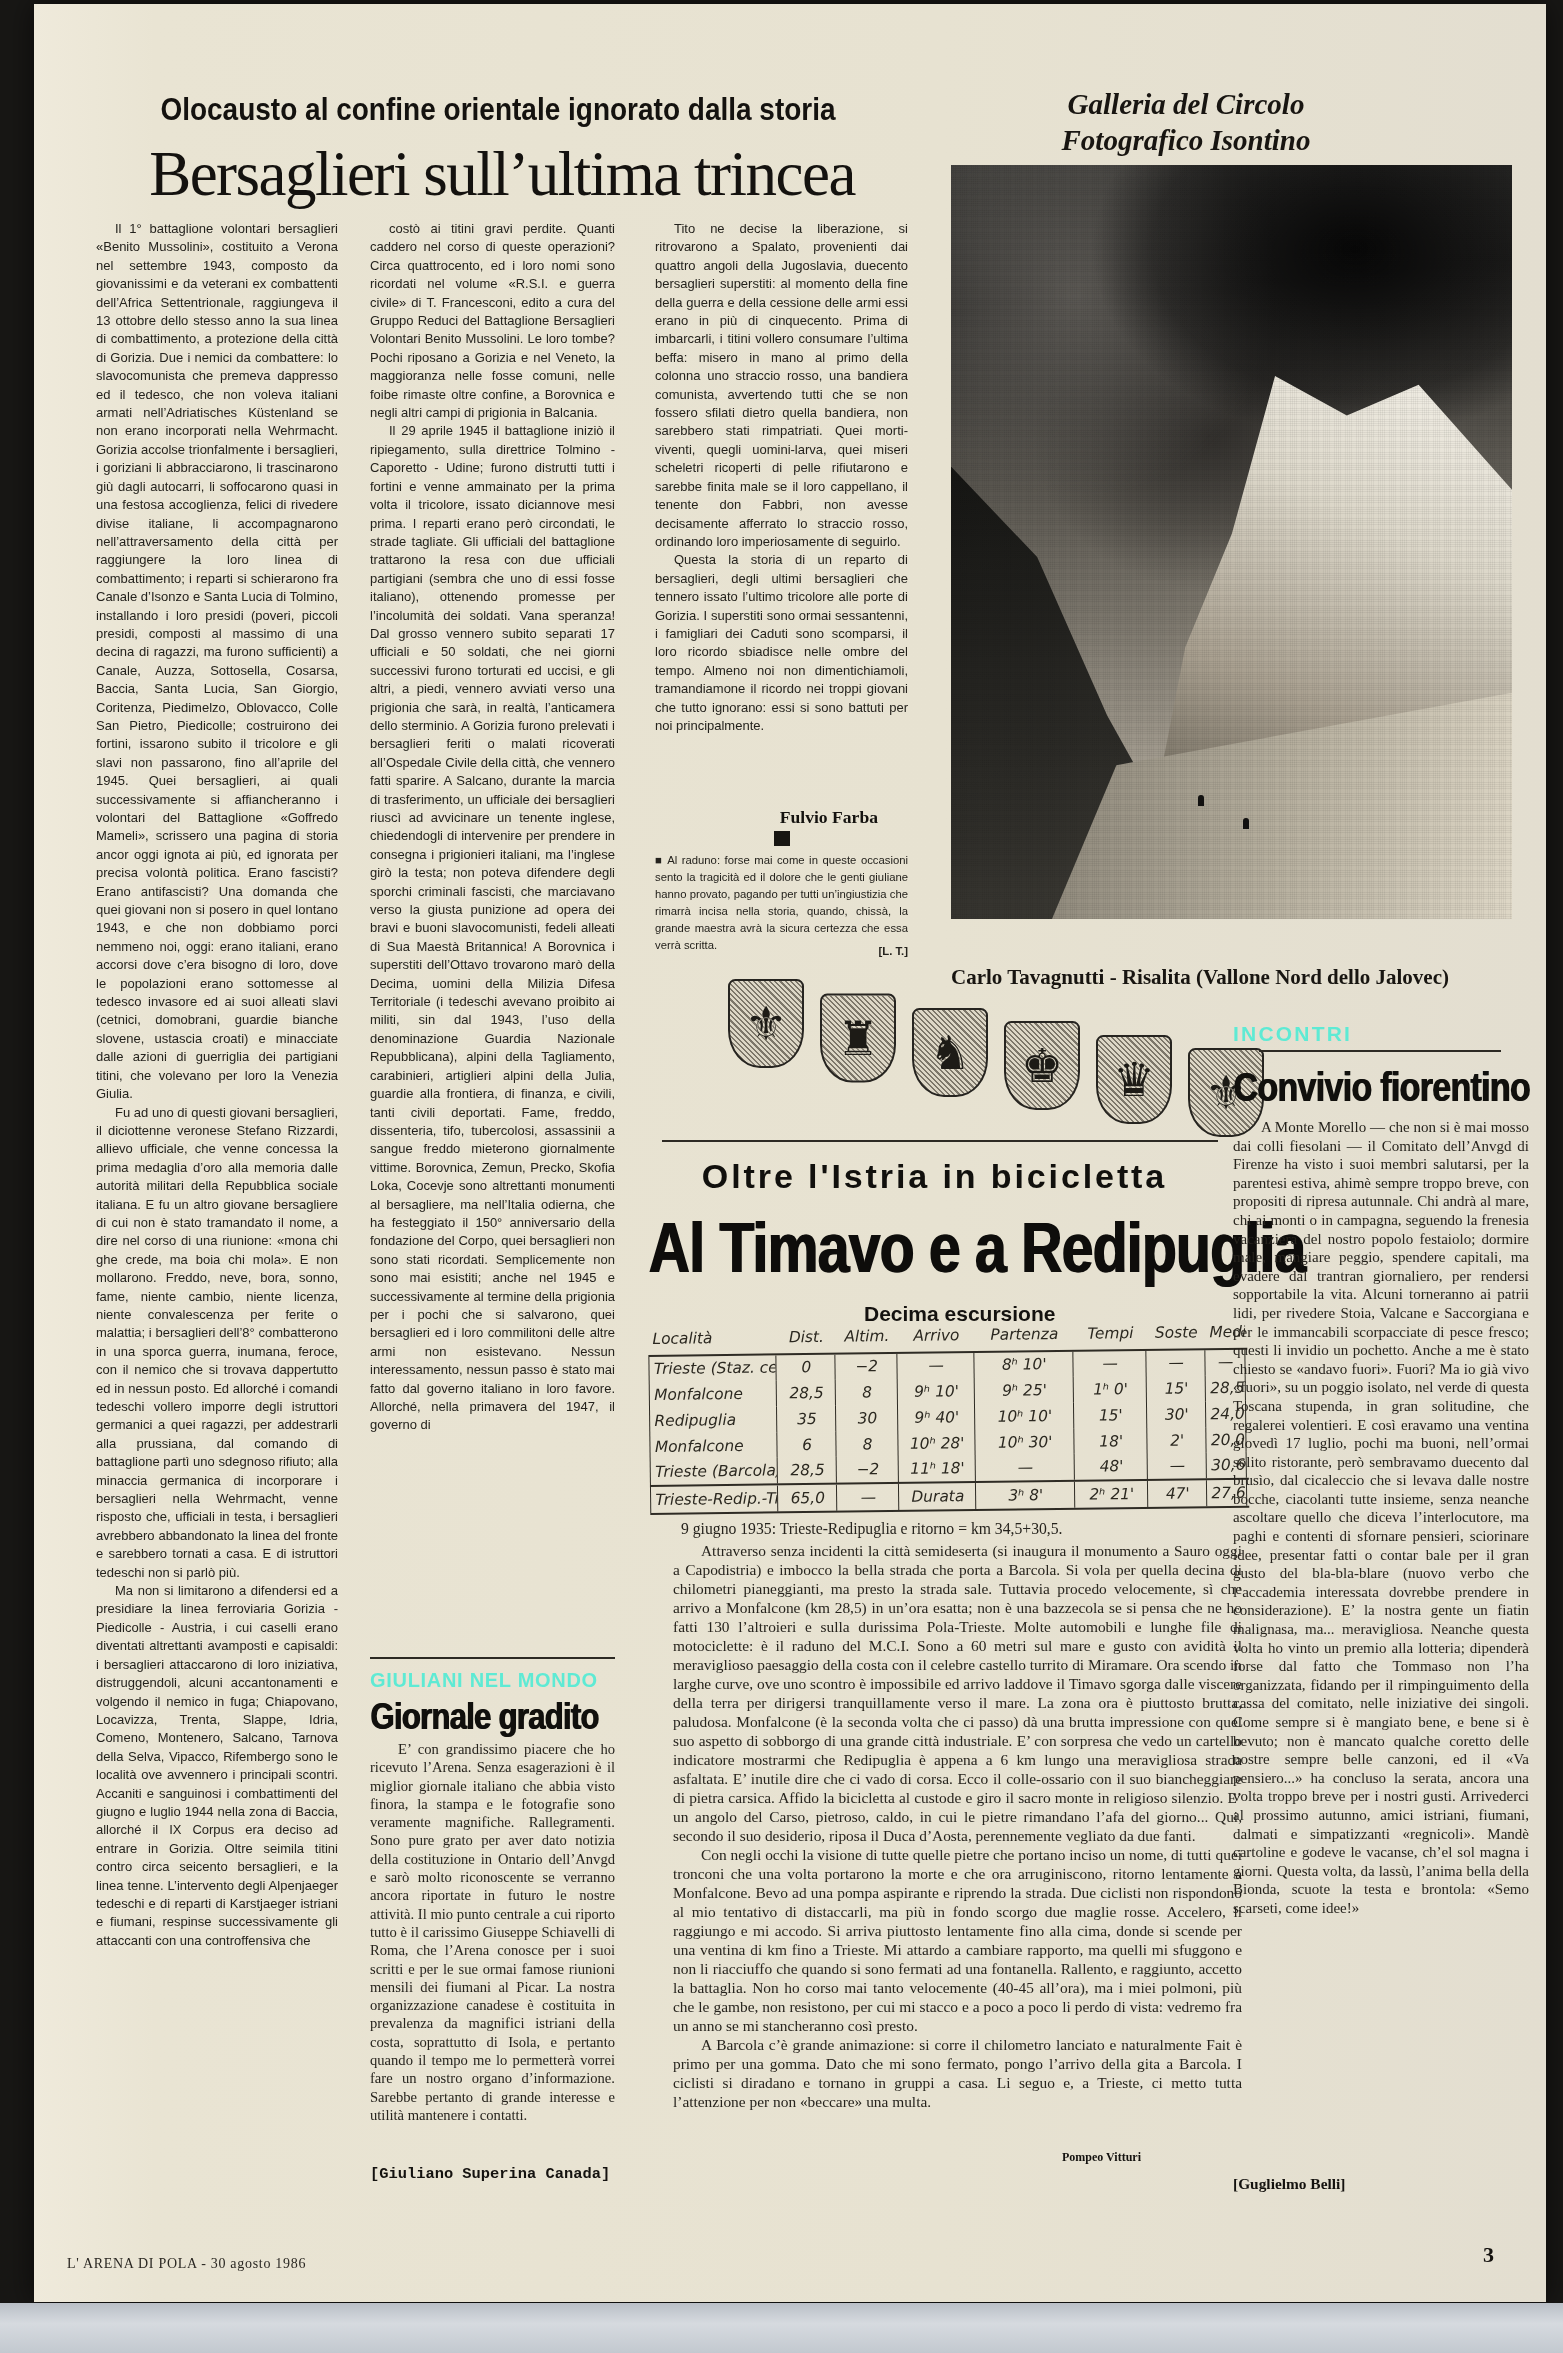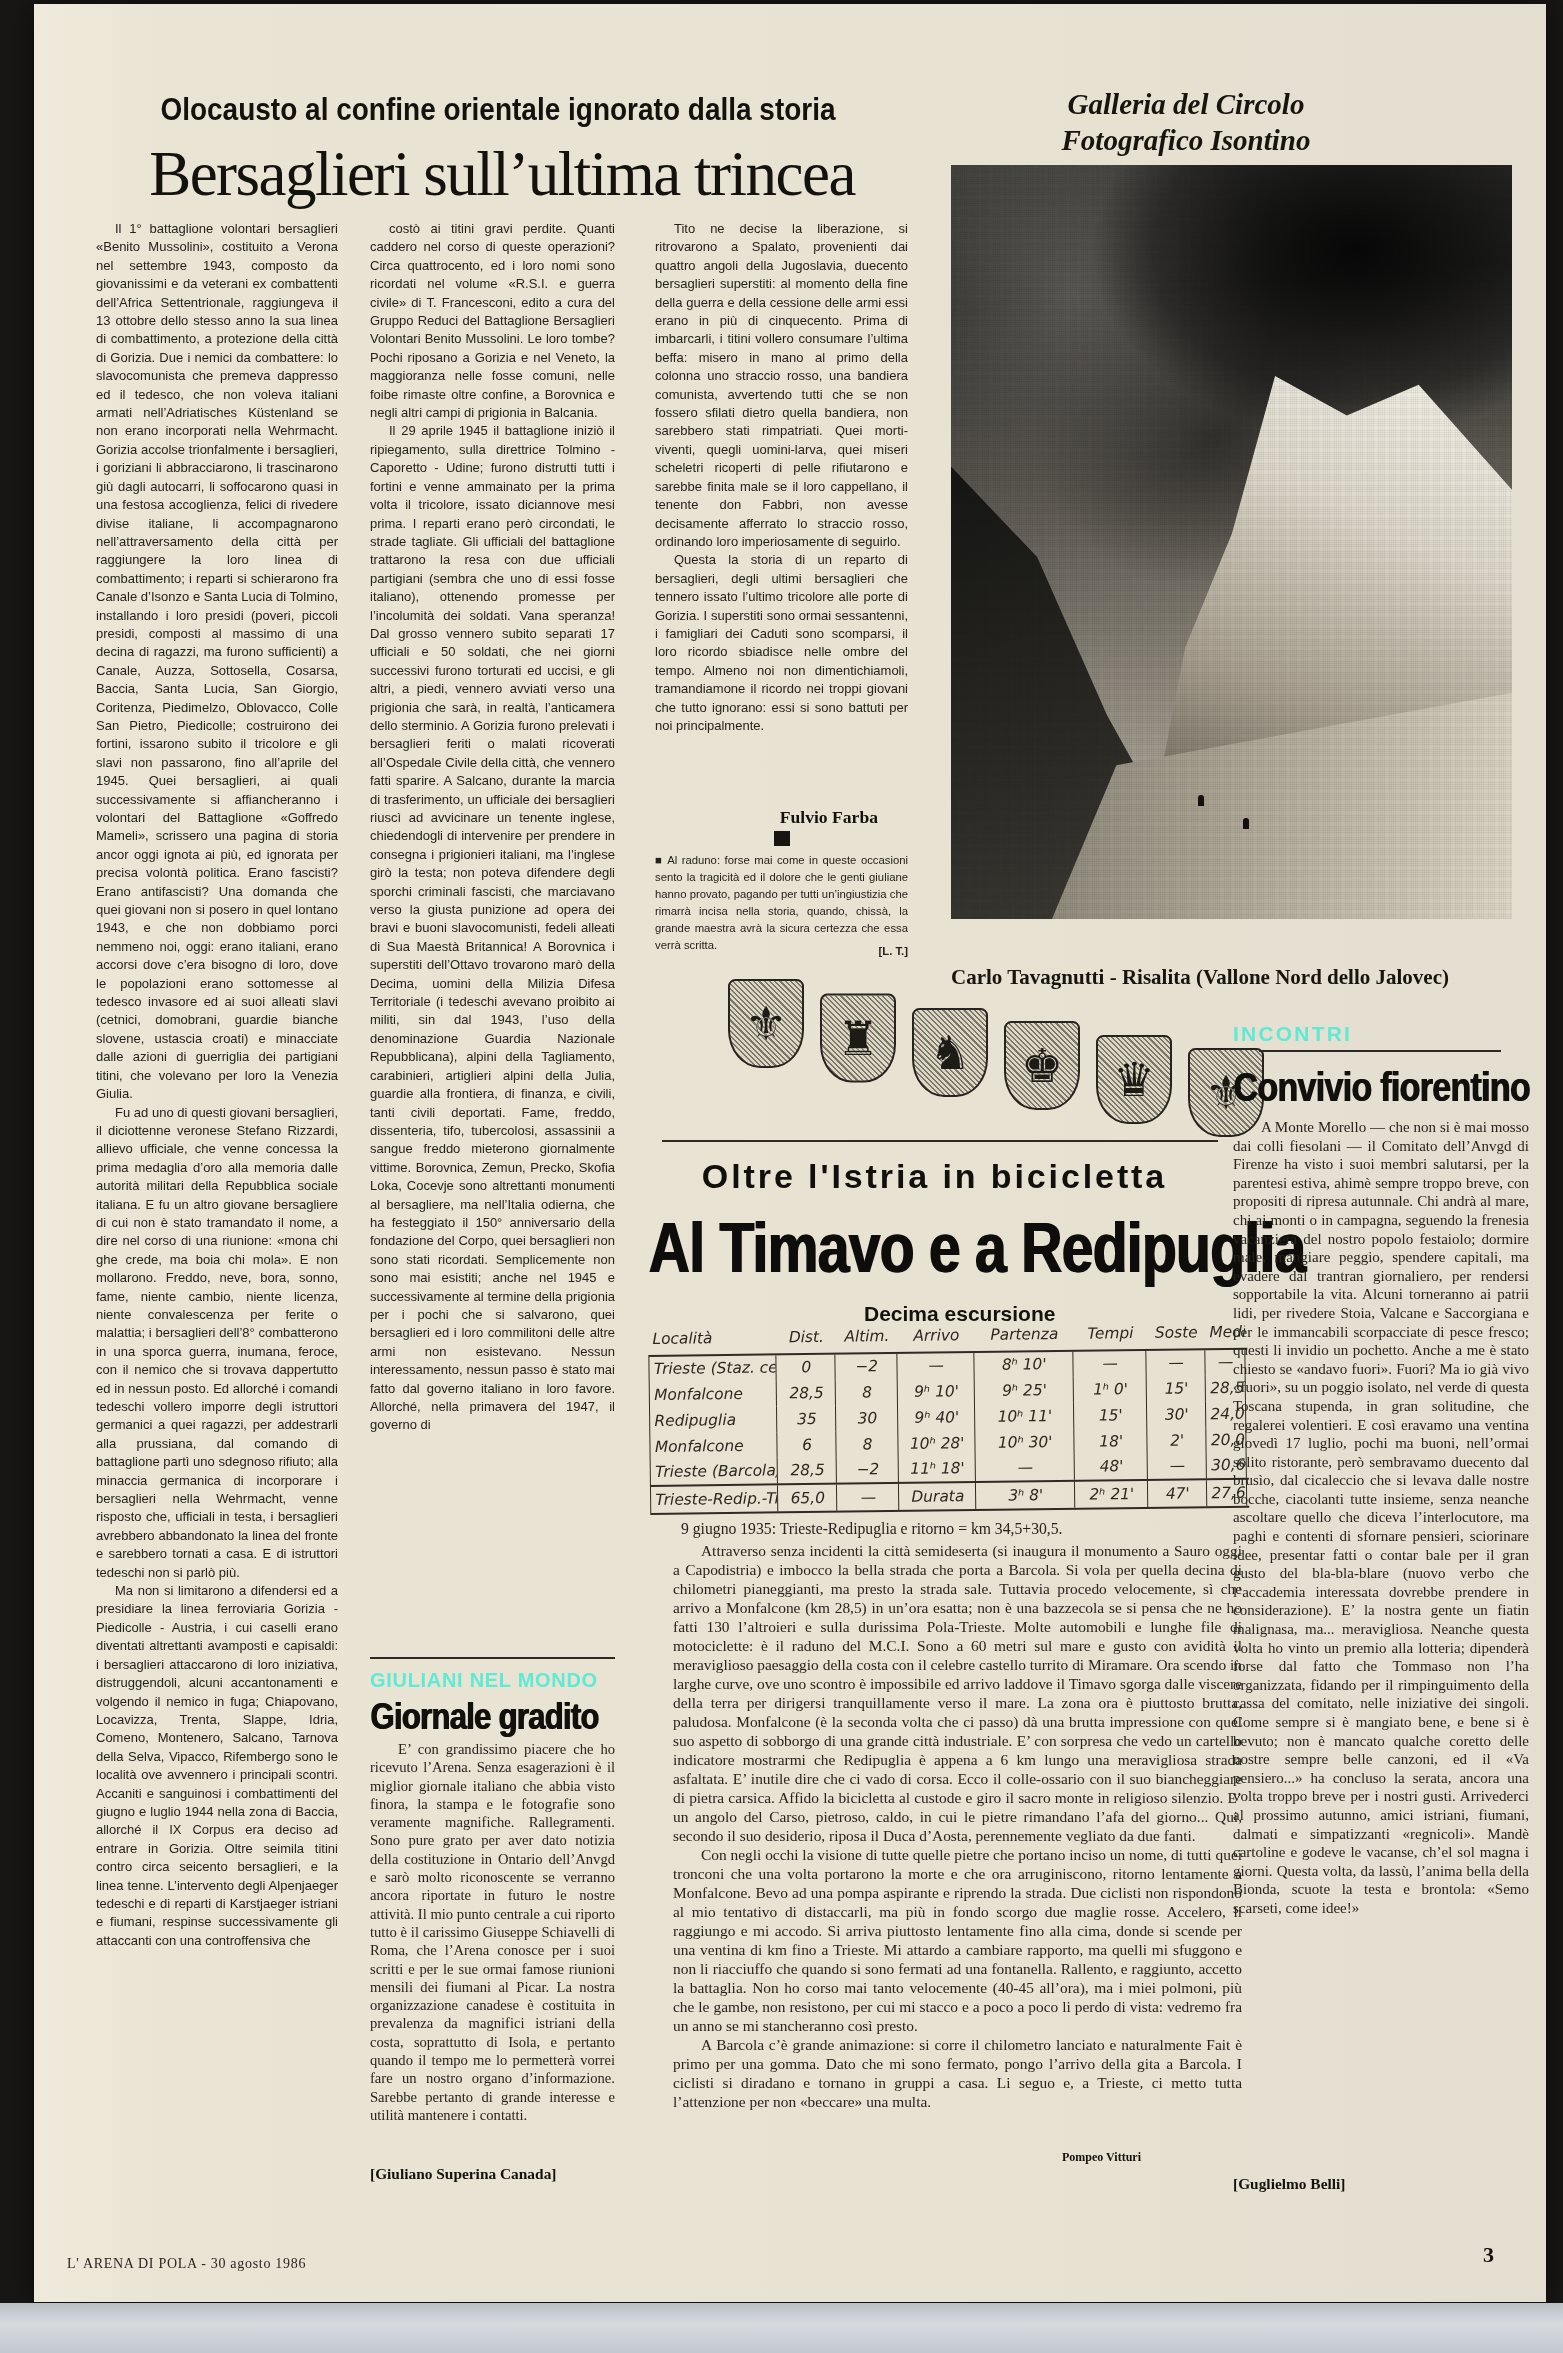--- a/index.html
+++ b/index.html
@@ -179,21 +179,21 @@
         <div>9ʰ 25'</div>
         <div>1ʰ 0'</div>
         <div>15'</div>
         <div>28,5</div>
     </div>
     <div class="trow">
       <div>Redipuglia</div>
         <div>35</div>
         <div>30</div>
         <div>9ʰ 40'</div>
-        <div>10ʰ 11'</div>
+        <div>10ʰ 10'</div>
         <div>15'</div>
         <div>30'</div>
         <div>24,0</div>
     </div>
     <div class="trow">
       <div>Monfalcone</div>
         <div>6</div>
         <div>8</div>
         <div>10ʰ 28'</div>
         <div>10ʰ 30'</div>
@@ -241,17 +241,17 @@
   <p>A Monte Morello — che non si è mai mosso dai colli fiesolani — il Comitato dell’Anvgd di Firenze ha visto i suoi membri salutarsi, per la parentesi estiva, ahimè sempre troppo breve, con propositi di ripresa autunnale. Chi andrà al mare, chi ai monti o in campagna, seguendo la frenesia vacanziera del nostro popolo festaiolo; dormire male, mangiare peggio, spendere capitali, ma evadere dal trantran giornaliero, per rendersi sopportabile la vita. Alcuni torneranno ai patrii lidi, per rivedere Stoia, Valcane e Saccorgiana e per le immancabili scorpacciate di pesce fresco; questi li invidio un pochetto. Anche a me è stato chiesto se «andavo fuori». Fuori? Ma io già vivo «fuori», su un poggio isolato, nel verde di questa Toscana stupenda, in gran solitudine, che regalerei volentieri. E così eravamo una ventina giovedì 17 luglio, pochi ma buoni, nell’ormai solito ristorante, però sembravamo duecento dal brusìo, dal cicaleccio che si levava dalle nostre bocche, ciacolanti tutte insieme, senza neanche ascoltare quello che diceva l’interlocutore, ma paghi e contenti di sfornare pensieri, sciorinare idee, presentar fatti o contar bale per il gran gusto del bla-bla-blare (nuovo verbo che l’accademia interessata dovrebbe prendere in considerazione). E’ la nostra gente un fiatin malignasa, ma... meravigliosa. Neanche questa volta ho vinto un premio alla lotteria; dipenderà forse dal fatto che Tommaso non l’ha organizzata, fidando per il rimpinguimento della cassa del comitato, nelle iniziative dei singoli. Come sempre si è mangiato bene, e bene si è bevuto; non è mancato qualche coretto delle nostre sempre belle canzoni, ed il «Va pensiero...» ha concluso la serata, ancora una volta troppo breve per i nostri gusti. Arrivederci al prossimo autunno, amici istriani, fiumani, dalmati e simpatizzanti «regnicoli». Mandè cartoline e godeve le vacanse, ch’el sol magna i giorni. Questa volta, da lassù, l’anima bella della Bionda, scuote la testa e brontola: «Semo scarseti, come idee!»</p>
 </div>
 <div class="abs byline" style="left:1233px;top:2175px;width:296px;font-size:15.4px;">[Guglielmo Belli]</div>
 
 <div class="abs thin-rule" style="left:370px;top:1657px;width:245px;"></div>
 <div class="abs section-label" style="left:370px;top:1670px;width:245px;font-size:20px;letter-spacing:0.7px;">GIULIANI NEL MONDO</div>
 <div class="abs heavy tallY" style="left:370px;top:1695px;width:263px;font-size:31px;letter-spacing:-0.7px;text-shadow:1.1px 0 0 currentColor;">Giornale gradito</div>
 <div class="abs serif-col" style="left:370px;top:1740px;width:245px;height:422px;font-size:14.6px;line-height:18.3px;">
   <p>E’ con grandissimo piacere che ho ricevuto l’Arena. Senza esagerazioni è il miglior giornale italiano che abbia visto finora, la stampa e le fotografie sono veramente magnifiche. Rallegramenti. Sono pure grato per aver dato notizia della costituzione in Ontario dell’Anvgd e sarò molto riconoscente se verranno ancora riportate in futuro le nostre attività. Il mio punto centrale a cui riporto tutto è il carissimo Giuseppe Schiavelli di Roma, che l’Arena conosce per i suoi scritti e per le sue ormai famose riunioni mensili dei fiumani al Picar. La nostra organizzazione canadese è costituita in prevalenza da magnifici istriani della costa, soprattutto di Isola, e pertanto quando il tempo me lo permetterà vorrei fare un nostro organo d’informazione. Sarebbe pertanto di grande interesse e utilità mantenere i contatti.</p>
 </div>
-<div class="abs byline" style="left:370px;top:2165px;width:245px;font-size:15.4px;">[Giuliano Superina   Canada]</div>
+<div class="abs byline" style="left:370px;top:2165px;width:245px;font-size:15.4px;font-family:Liberation Mono, monospace;">[Giuliano Superina   Canada]</div>
 
 <div class="abs footer" style="left:67px;top:2257px;">L' ARENA DI POLA - 30 agosto 1986</div>
 <div class="abs pagenum" style="left:1483px;top:2244px;">3</div>
 
 
 </body></html>

